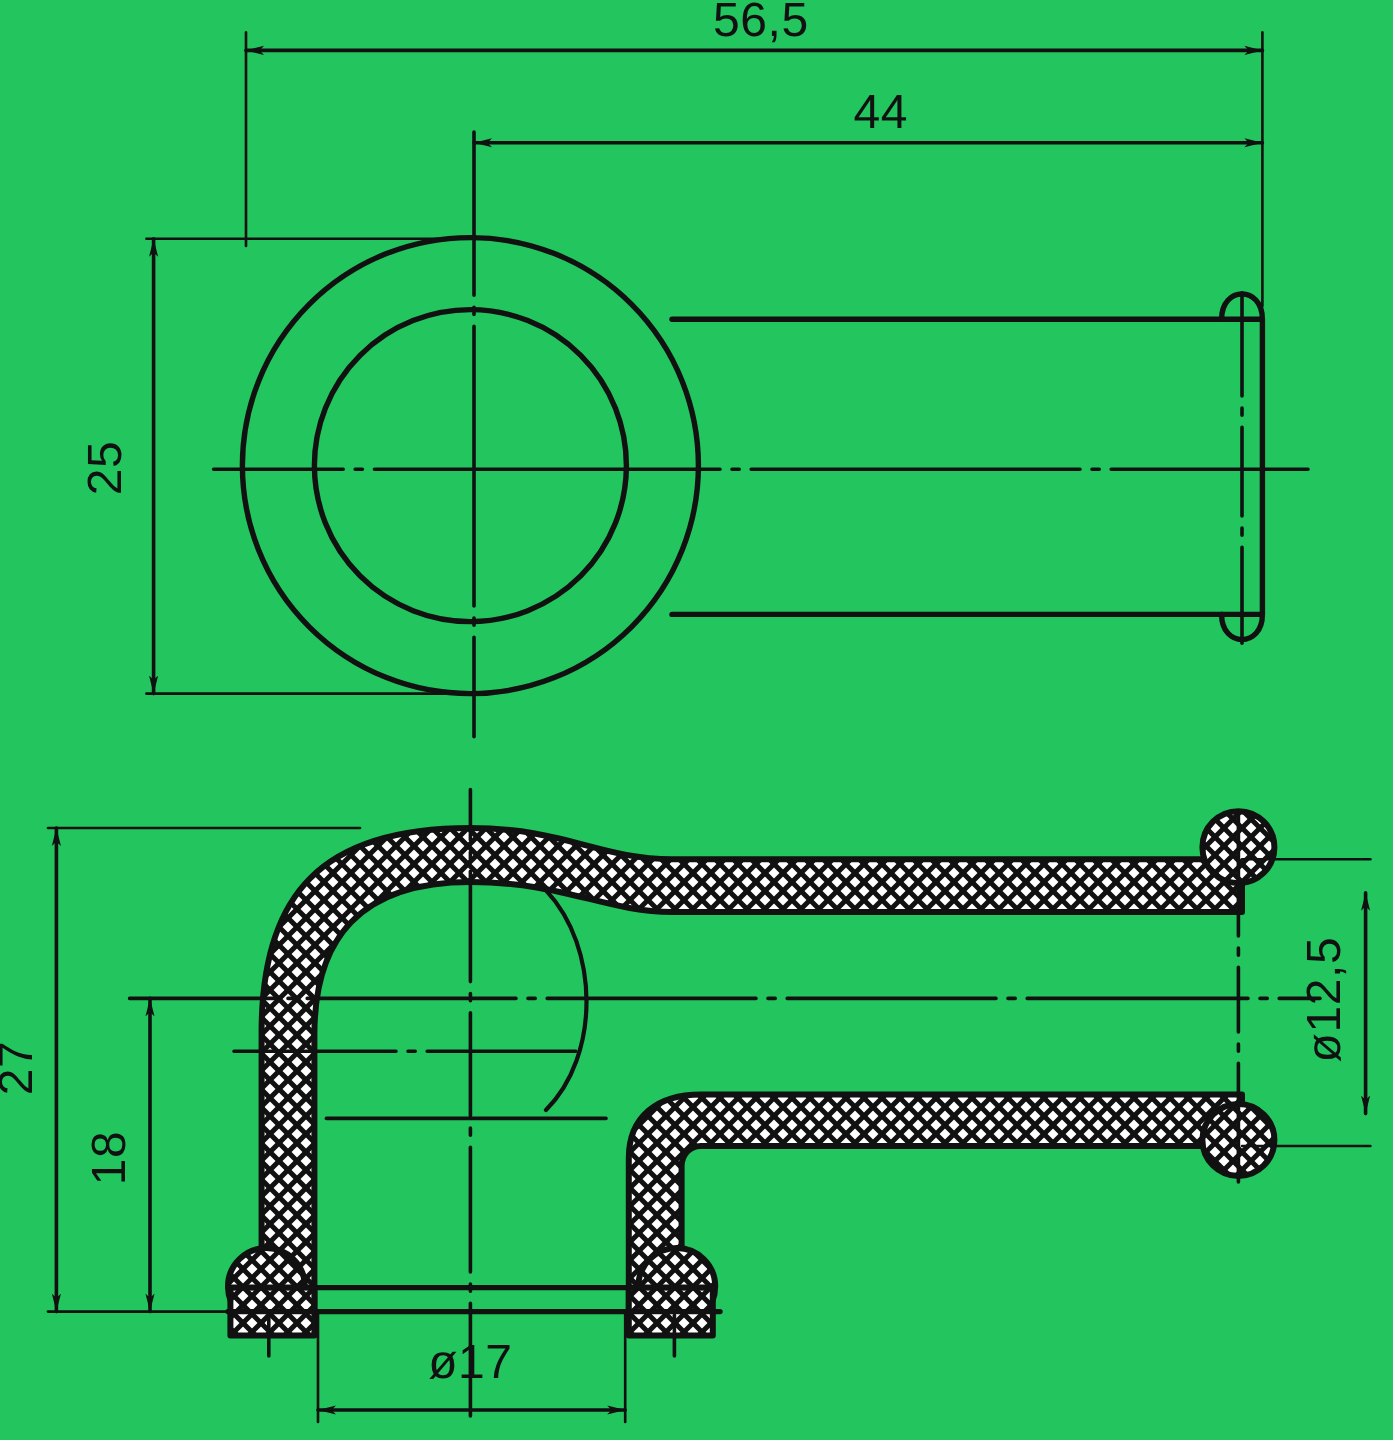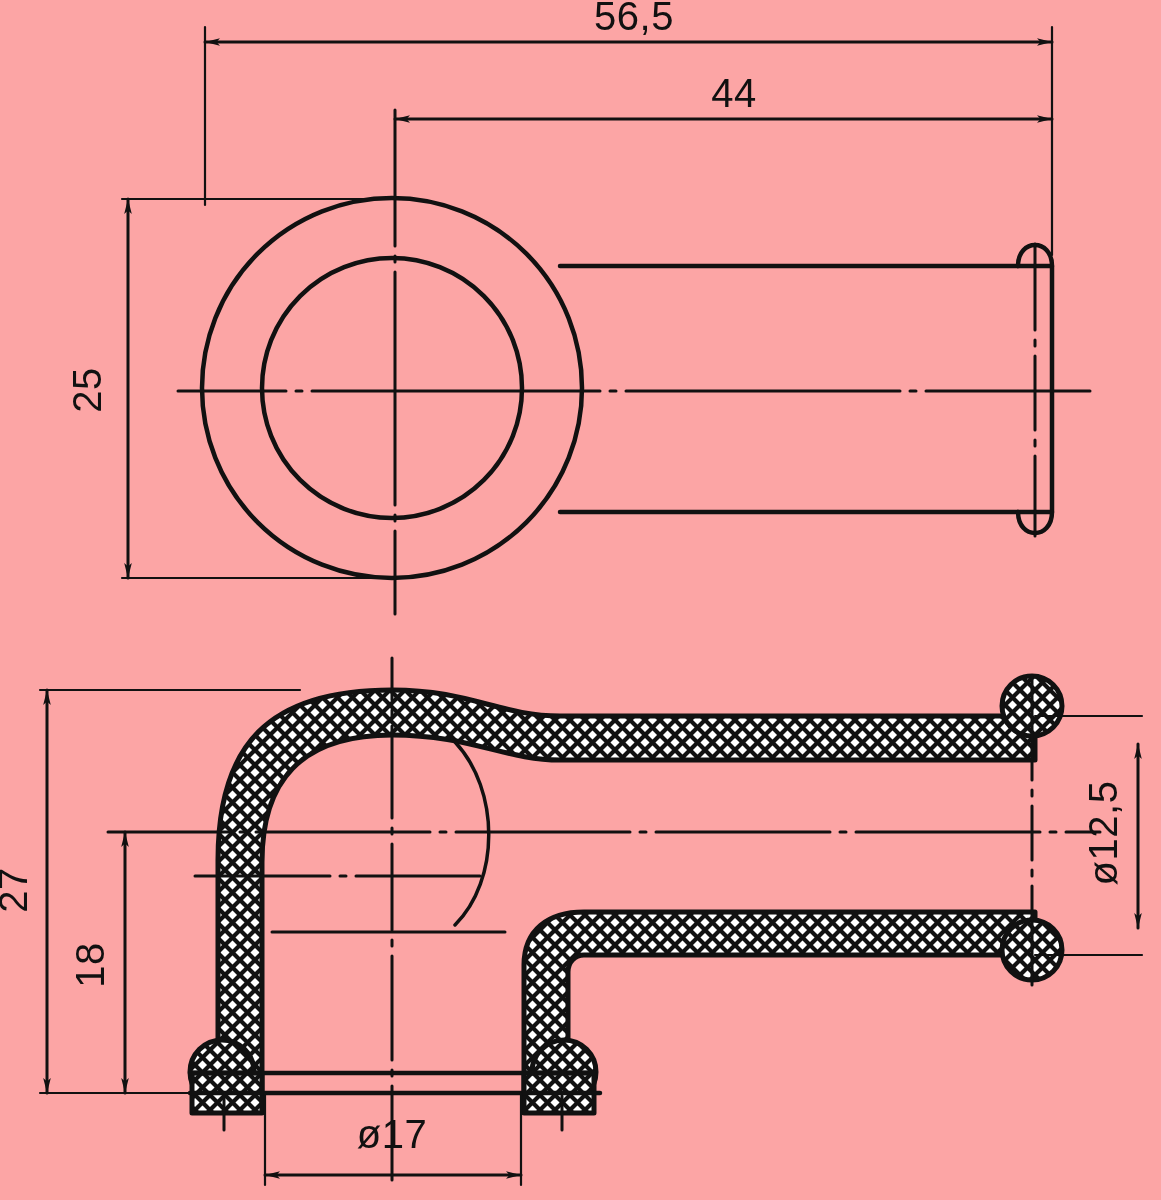--- a/index.html
+++ b/index.html
@@ -1,18 +1,18 @@
 <!DOCTYPE html>
 <html><head>
 <meta charset="utf-8">
 <title>Technical Drawing</title>
 <style>
   html,body{margin:0;padding:0;background:#ffffff;}
   body{font-family:"Liberation Sans", sans-serif;}
-  #stage{position:relative;width:1161px;height:1200px;background:#fca5a5;overflow:hidden;}
+  #stage{position:relative;width:1161px;height:1200px;background:#22c55e;overflow:hidden;}
   svg{display:block;}
   .dimtext{font-family:"Liberation Sans", sans-serif;font-size:40px;fill:#111;letter-spacing:0.5px;}
 </style>
 </head>
 <body>
 
 <div id="stage">
 <svg width="1161" height="1200" viewBox="0 0 1161 1200" xmlns="http://www.w3.org/2000/svg">
 
   <defs>

